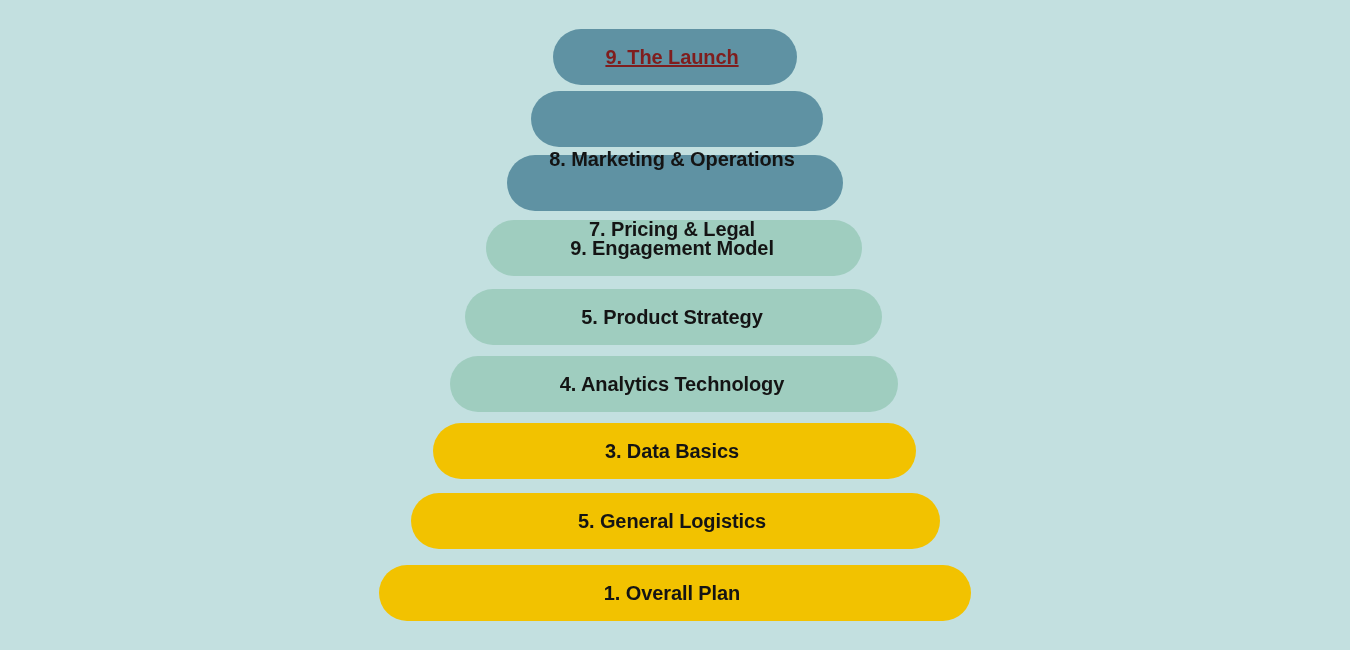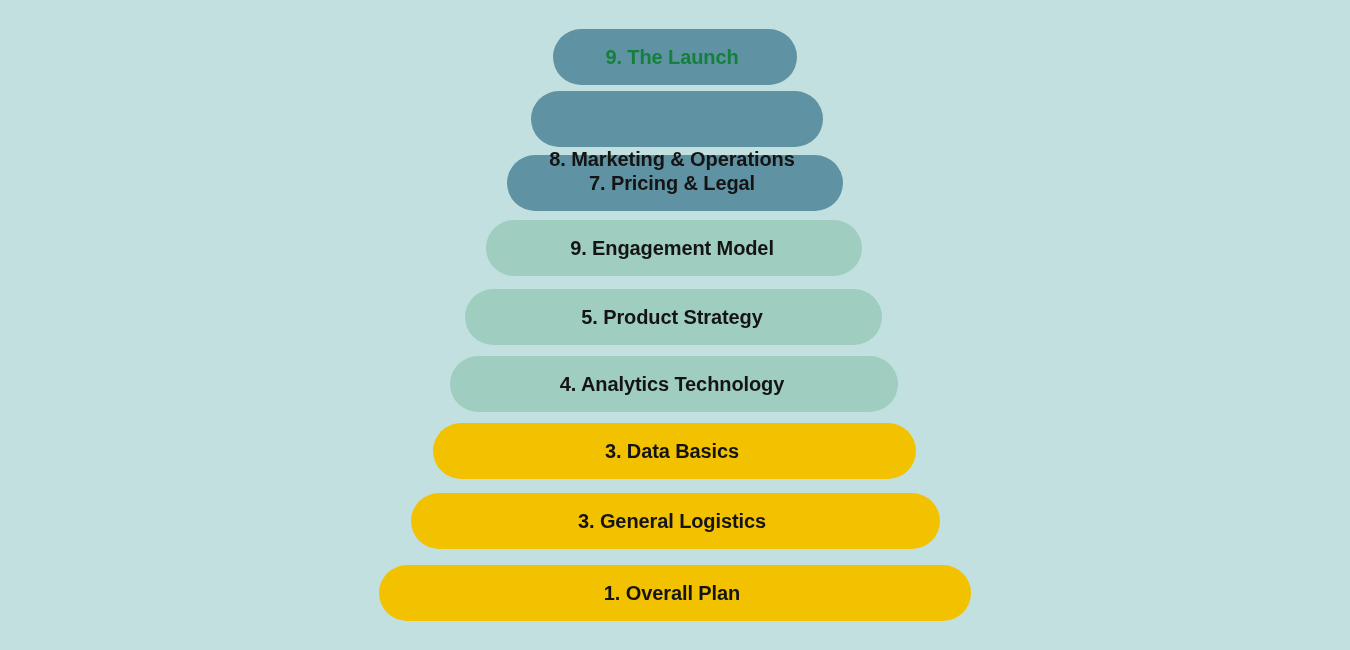--- a/index.html
+++ b/index.html
@@ -56,39 +56,39 @@
     <div class="pyramid-level" style="left: 553px; top: 29px; width: 244px; height: 56px; border-radius: 28px; background: rgb(95, 146, 163);"></div>
     <div class="pyramid-level" style="left: 531px; top: 91px; width: 292px; height: 56px; border-radius: 28px; background: rgb(95, 146, 163);"></div>
     <div class="pyramid-level" style="left: 507px; top: 155px; width: 336px; height: 56px; border-radius: 28px; background: rgb(95, 146, 163);"></div>
     <div class="pyramid-level" style="left: 486px; top: 220px; width: 376px; height: 56px; border-radius: 28px; background: rgb(159, 205, 191);"></div>
     <div class="pyramid-level" style="left: 465px; top: 289px; width: 417px; height: 56px; border-radius: 28px; background: rgb(159, 205, 191);"></div>
     <div class="pyramid-level" style="left: 450px; top: 356px; width: 448px; height: 56px; border-radius: 28px; background: rgb(159, 205, 191);"></div>
     <div class="pyramid-level" style="left: 433px; top: 423px; width: 483px; height: 56px; border-radius: 28px; background: rgb(242, 194, 0);"></div>
     <div class="pyramid-level" style="left: 411px; top: 493px; width: 529px; height: 56px; border-radius: 28px; background: rgb(242, 194, 0);"></div>
     <div class="pyramid-level" style="left: 379px; top: 565px; width: 592px; height: 56px; border-radius: 28px; background: rgb(242, 194, 0);"></div>
     <div class="label-axis" style="left: 672px; top: 29px; height: 56px;">
-      <div class="pyramid-level-label" style="color: #15803d; line-height: 56px; height: 44px;">9. The Launch</div>
+      <div class="pyramid-level-label" style="color: #7f1d1d; line-height: 56px; height: 44px; text-decoration: underline;">9. The Launch</div>
     </div>
     <div class="label-axis" style="left: 672px; top: 91px; height: 56px;">
       <div class="pyramid-level-label" style="color: rgb(20, 20, 20); line-height: 56px; height: 56px; margin-top: 40px;">8. Marketing &amp; Operations</div>
     </div>
     <div class="label-axis" style="left: 672px; top: 155px; height: 56px;">
-      <div class="pyramid-level-label" style="color: rgb(20, 20, 20); line-height: 56px; height: 56px;">7. Pricing &amp; Legal</div>
+      <div class="pyramid-level-label" style="color: rgb(20, 20, 20); line-height: 56px; height: 56px; margin-top: 46px;">7. Pricing &amp; Legal</div>
     </div>
     <div class="label-axis" style="left: 672px; top: 220px; height: 56px;">
       <div class="pyramid-level-label" style="color: rgb(20, 20, 20); line-height: 56px; height: 56px;">9. Engagement Model</div>
     </div>
     <div class="label-axis" style="left: 672px; top: 289px; height: 56px;">
       <div class="pyramid-level-label" style="color: rgb(20, 20, 20); line-height: 56px; height: 56px; text-align: right;">5. Product Strategy</div>
     </div>
     <div class="label-axis" style="left: 672px; top: 356px; height: 56px;">
       <div class="pyramid-level-label" style="color: rgb(20, 20, 20); line-height: 56px; height: 56px;">4. Analytics Technology</div>
     </div>
     <div class="label-axis" style="left: 672px; top: 423px; height: 56px;">
       <div class="pyramid-level-label" style="color: rgb(20, 20, 20); line-height: 56px; height: 50px;">3. Data Basics</div>
     </div>
     <div class="label-axis" style="left: 672px; top: 493px; height: 56px;">
-      <div class="pyramid-level-label" style="color: rgb(20, 20, 20); line-height: 56px; height: 56px;">3. General Logistics</div>
+      <div class="pyramid-level-label" style="color: rgb(20, 20, 20); line-height: 56px; height: 56px;">5. General Logistics</div>
     </div>
     <div class="label-axis" style="left: 672px; top: 565px; height: 56px;">
       <div class="pyramid-level-label" style="color: rgb(20, 20, 20); line-height: 56px; height: 68px;">1. Overall Plan</div>
     </div>
   </div>
 
 </body></html>

